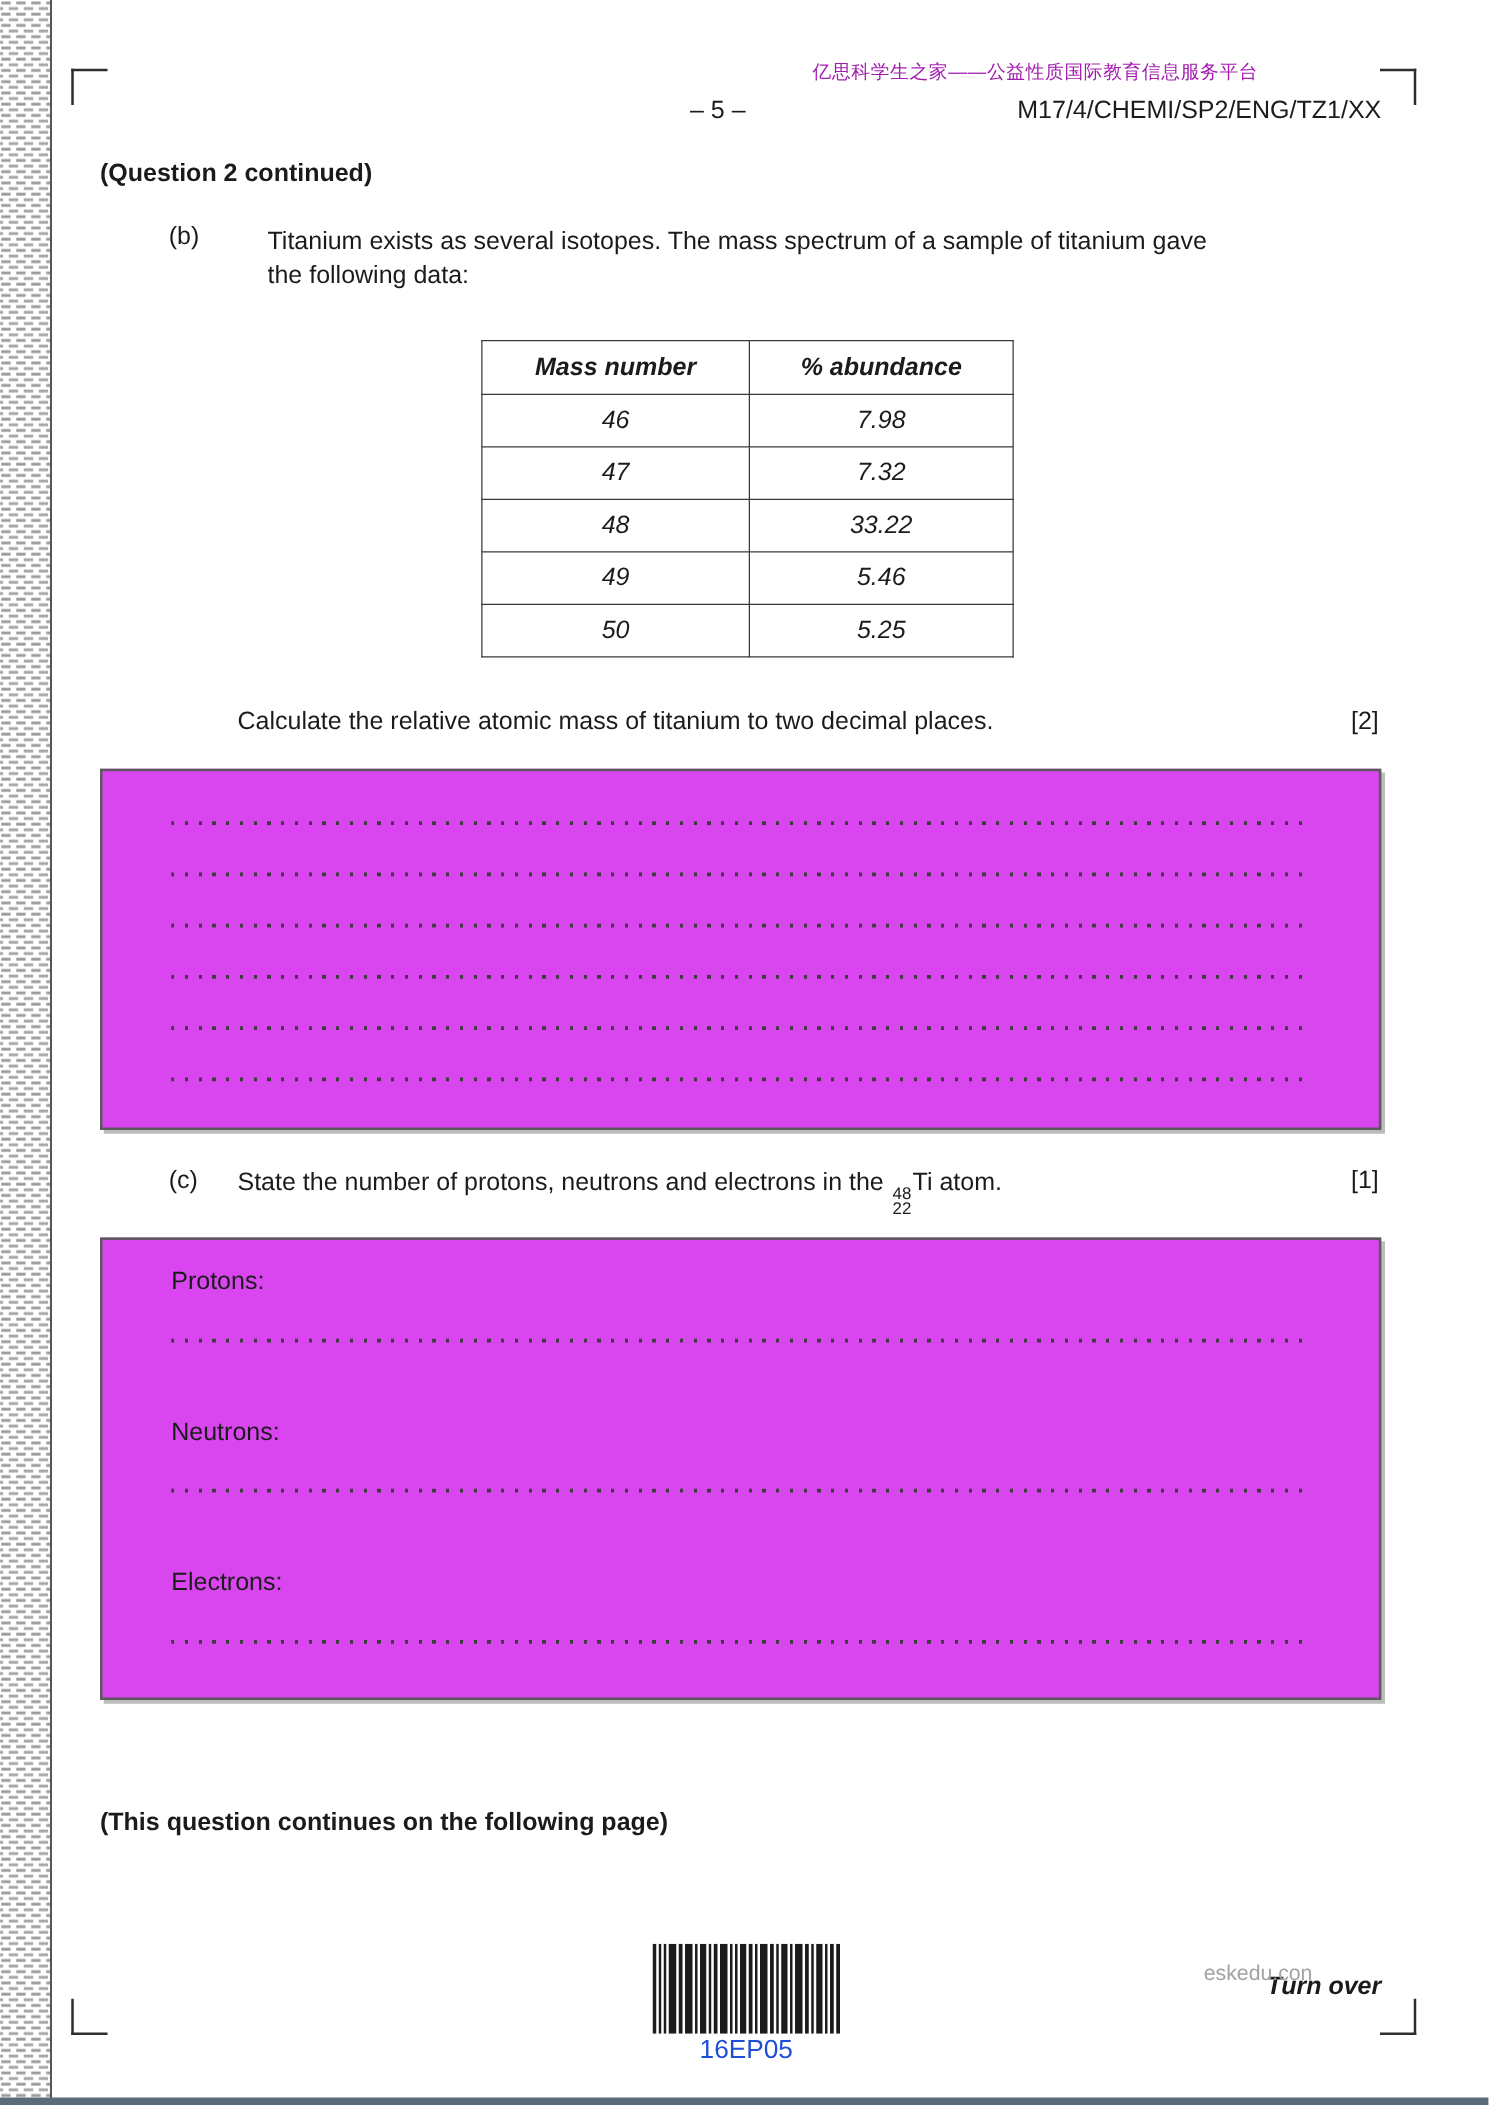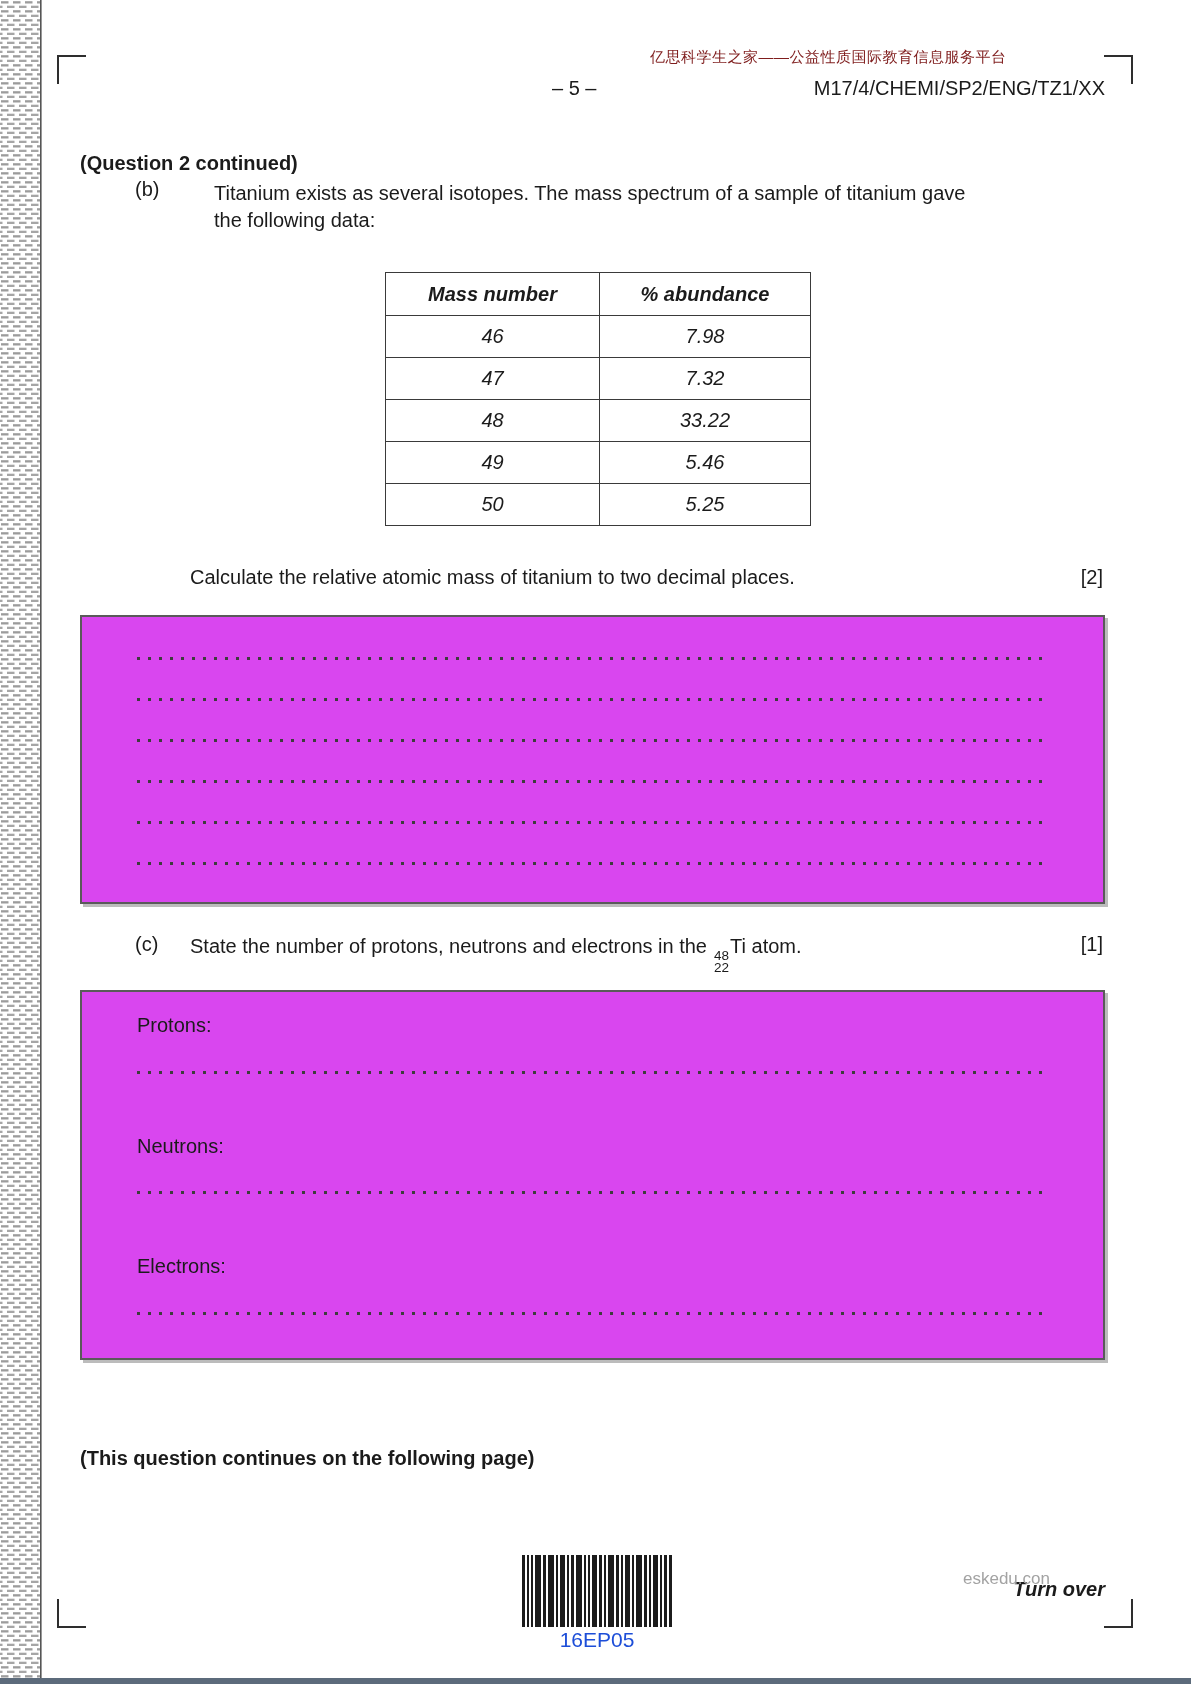--- a/index.html
+++ b/index.html
@@ -14,24 +14,24 @@
   .abs{position:absolute;}
   
   .edge-strip{position:absolute;left:0;top:0;}
   
   .crop{position:absolute;width:27px;height:27px;}
   .crop.tl{left:57px;top:55px;border-left:2px solid #2e2e2e;border-top:2px solid #2e2e2e;}
   .crop.tr{left:1104px;top:55px;border-right:2px solid #2e2e2e;border-top:2px solid #2e2e2e;}
   .crop.bl{left:57px;top:1599px;border-left:2px solid #2e2e2e;border-bottom:2px solid #2e2e2e;}
   .crop.br{left:1104px;top:1599px;border-right:2px solid #2e2e2e;border-bottom:2px solid #2e2e2e;}
   
-  .cn-banner{left:650px;top:48px;font-size:15px;color:#7f1d1d;letter-spacing:.5px;}
+  .cn-banner{left:650px;top:48px;font-size:15px;color:#a21caf;letter-spacing:.5px;}
   .page-number{left:552px;top:77px;font-size:20px;}
   .exam-code{right:86px;top:77px;font-size:20px;}
-  .q-continued{left:80px;top:128px;font-size:20px;font-weight:bold;margin-top:24px;}
+  .q-continued{left:80px;top:128px;font-size:20px;font-weight:bold;}
   
   .part-label{position:absolute;left:135px;font-size:20px;}
   .part-text{position:absolute;left:190px;font-size:20px;line-height:27px;}
   .pb-label{top:178px;}
   .pb-text{top:180px;width:820px;margin-left:24px;}
   
   .data-table{position:absolute;left:385px;top:272px;border-collapse:collapse;font-size:20px;}
   .data-table th,.data-table td{
     border:1.6px solid #3a3a3a;text-align:center;vertical-align:middle;padding:0;font-style:italic;
   }

